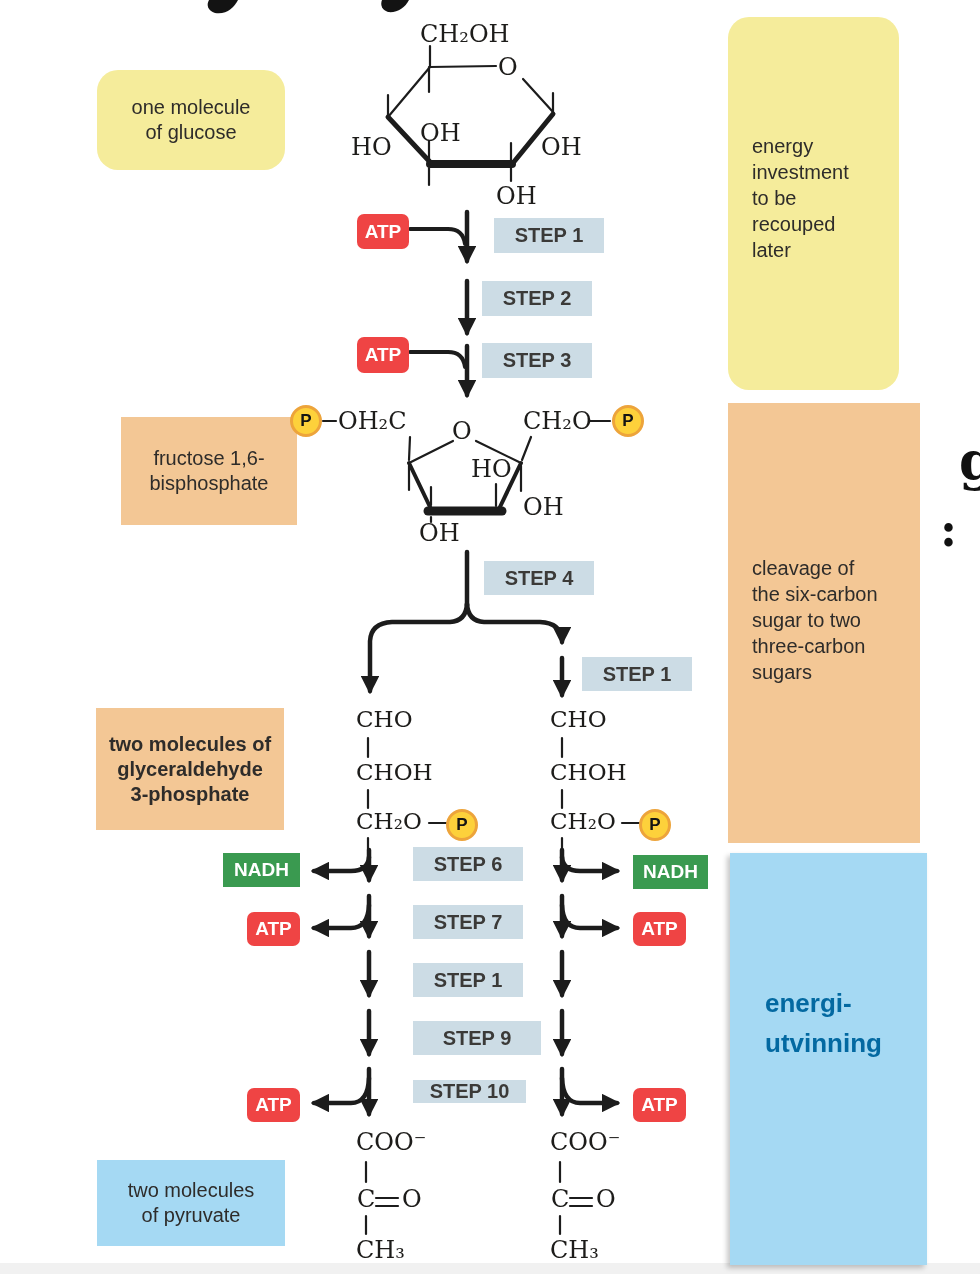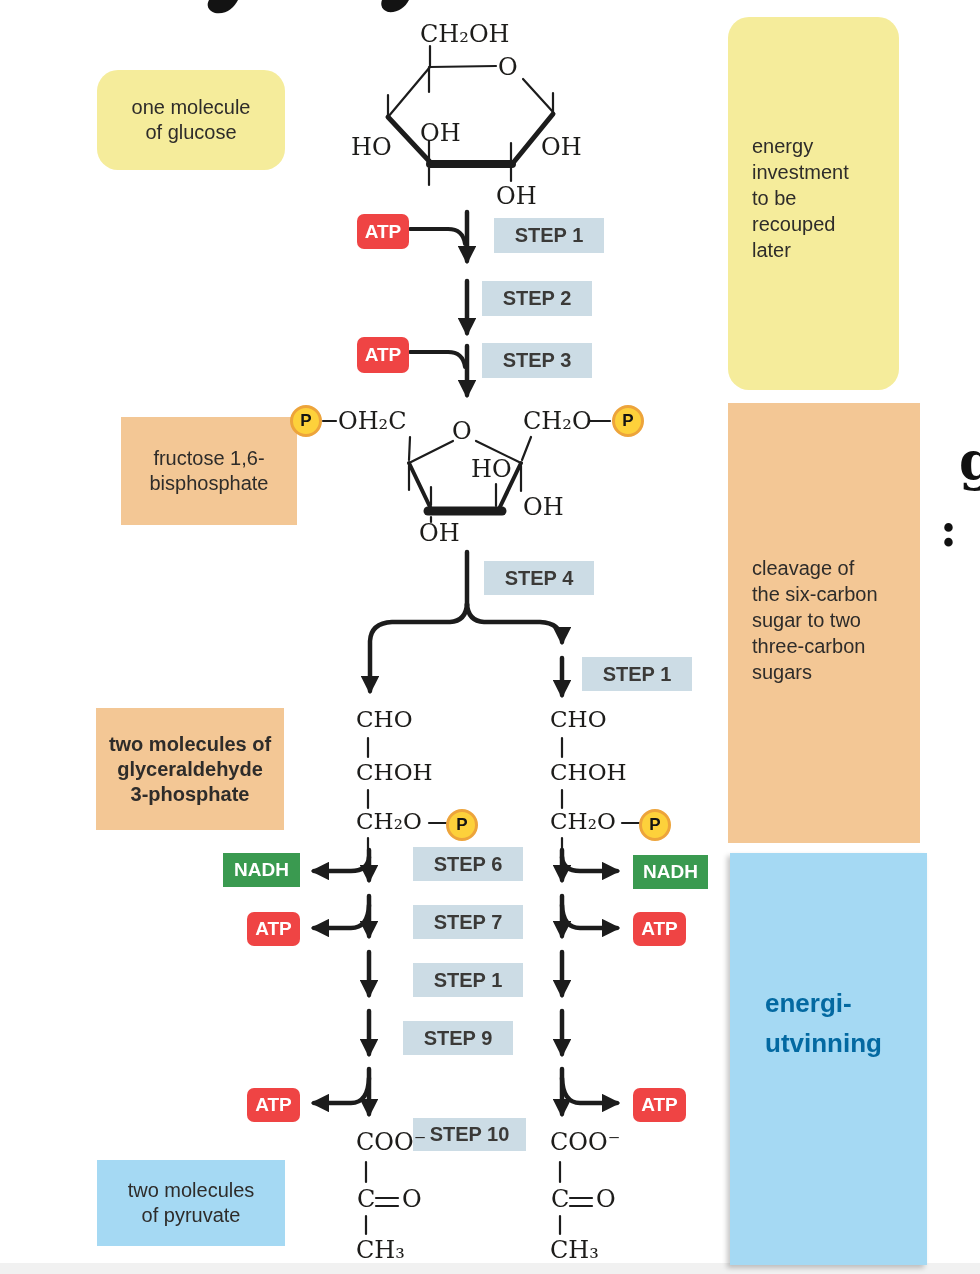--- a/index.html
+++ b/index.html
@@ -178,22 +178,22 @@
   </svg>
 
   <div class="abs center step" style="left:482px;top:218px;width:110px;height:35px;margin-left:12px;">STEP 1</div>
   <div class="abs center step" style="left:482px;top:281px;width:110px;height:35px;">STEP 2</div>
   <div class="abs center step" style="left:482px;top:343px;width:110px;height:35px;">STEP 3</div>
   <div class="abs center step" style="left:484px;top:561px;width:110px;height:34px;">STEP 4</div>
   <div class="abs center step" style="left:582px;top:657px;width:110px;height:34px;">STEP 1</div>
   <div class="abs center step" style="left:413px;top:847px;width:110px;height:34px;">STEP 6</div>
   <div class="abs center step" style="left:413px;top:905px;width:110px;height:34px;">STEP 7</div>
   <div class="abs center step" style="left:413px;top:963px;width:110px;height:34px;">STEP 1</div>
-  <div class="abs center step" style="left:403px;top:1021px;width:110px;height:34px;">STEP 9</div>
-  <div class="abs center step" style="left:413px;top:1118px;width:113px;height:33px;">STEP 10</div>
+  <div class="abs center step" style="left:413px;top:1021px;width:128px;height:34px;">STEP 9</div>
+  <div class="abs center step" style="left:413px;top:1080px;width:113px;height:23px;">STEP 10</div>
 
   <div class="abs center token atp" style="left:357px;top:214px;width:52px;height:35px;">ATP</div>
   <div class="abs center token atp" style="left:357px;top:337px;width:52px;height:36px;">ATP</div>
   <div class="abs center token atp" style="left:247px;top:912px;width:53px;height:34px;">ATP</div>
   <div class="abs center token atp" style="left:633px;top:912px;width:53px;height:34px;">ATP</div>
   <div class="abs center token atp" style="left:247px;top:1088px;width:53px;height:34px;">ATP</div>
   <div class="abs center token atp" style="left:633px;top:1088px;width:53px;height:34px;">ATP</div>
 
   <div class="abs center token nadh" style="left:223px;top:853px;width:77px;height:34px;">NADH</div>
   <div class="abs center token nadh" style="left:633px;top:855px;width:75px;height:34px;">NADH</div>

